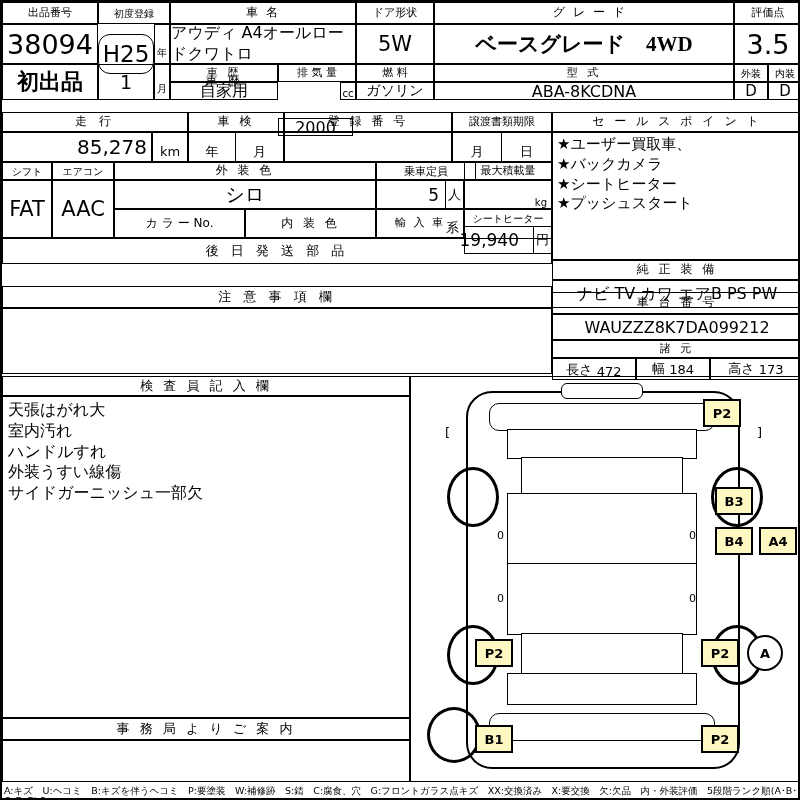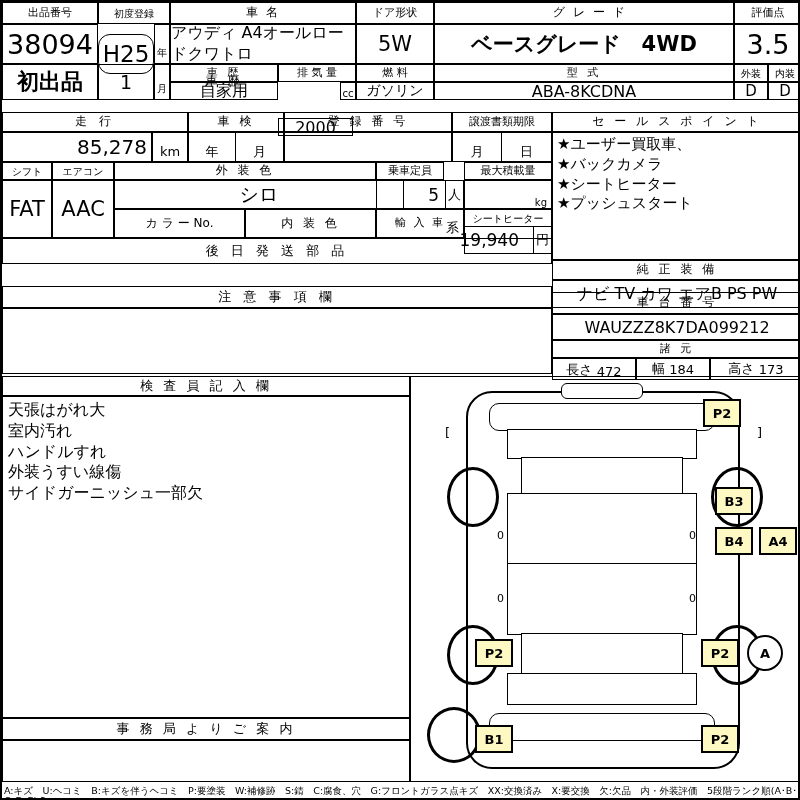--- a/index.html
+++ b/index.html
@@ -40,21 +40,21 @@
 
   <div class="bx lbl sp" style="left:168px;top:0;width:186px;height:22px;font-size:12px;">車 名</div>
   <div class="bx val" style="left:168px;top:22px;width:186px;height:40px;font-size:16px;">アウディ A4オールロードクワトロ</div>
   <div class="bx lbl" style="left:168px;top:62px;width:108px;height:36px;font-size:12px;letter-spacing:3px;">車 歴</div>
   <div class="bx val" style="left:168px;top:62px;width:108px;height:36px;font-size:0px;"></div>
 
   <div class="bx lbl" style="left:354px;top:0;width:78px;height:22px;font-size:11px;">ドア形状</div>
   <div class="bx val" style="left:354px;top:22px;width:78px;height:40px;font-size:21px;">5W</div>
 
   <div class="bx lbl sp" style="left:432px;top:0;width:300px;height:22px;font-size:12px;padding-left:12px;">グ レ ー ド</div>
-  <div class="bx val" style="left:432px;top:22px;width:300px;height:40px;font-size:21px;font-weight:bold;">ベースグレード　4WD</div>
+  <div class="bx val" style="left:432px;top:22px;width:300px;height:40px;font-size:21px;font-weight:bold;font-family:Liberation Serif, serif;">ベースグレード　4WD</div>
 
   <div class="bx lbl" style="left:732px;top:0;width:68px;height:22px;font-size:11px;">評価点</div>
   <div class="bx val" style="left:732px;top:22px;width:68px;height:40px;font-size:27px;">3.5</div>
   <div class="bx lbl" style="left:732px;top:62px;width:34px;height:18px;font-size:10px;">外装</div>
   <div class="bx lbl" style="left:766px;top:62px;width:34px;height:18px;font-size:10px;">内装</div>
   <div class="bx val" style="left:732px;top:80px;width:34px;height:18px;font-size:15px;">D</div>
   <div class="bx val" style="left:766px;top:80px;width:34px;height:18px;font-size:15px;">D</div>
 
   <div class="bx lbl" style="left:168px;top:62px;width:108px;height:18px;font-size:11px;letter-spacing:3px;">車 歴</div>
   <div class="bx val" style="left:168px;top:80px;width:108px;height:18px;font-size:16px;">自家用</div>
@@ -91,25 +91,25 @@
     <div>★シートヒーター</div>
     <div>★プッシュスタート</div>
   </div>
 
   <div class="bx lbl" style="left:0;top:160px;width:50px;height:18px;font-size:10px;">シフト</div>
   <div class="bx lbl" style="left:50px;top:160px;width:62px;height:18px;font-size:10px;">エアコン</div>
   <div class="bx val" style="left:0;top:178px;width:50px;height:58px;font-size:21px;">FAT</div>
   <div class="bx val" style="left:50px;top:178px;width:62px;height:58px;font-size:21px;">AAC</div>
 
   <div class="bx lbl" style="left:112px;top:160px;width:262px;height:18px;font-size:12px;letter-spacing:3px;">外 装 色</div>
-  <div class="bx val" style="left:112px;top:178px;width:290px;height:29px;font-size:19px;">シロ</div>
+  <div class="bx val" style="left:112px;top:178px;width:262px;height:29px;font-size:19px;">シロ</div>
   <div class="bx lbl" style="left:112px;top:207px;width:131px;height:29px;font-size:12px;">カ ラ ー No.</div>
   <div class="bx lbl" style="left:243px;top:207px;width:131px;height:29px;font-size:12px;letter-spacing:3px;">内 装 色</div>
 
-  <div class="bx lbl" style="left:374px;top:160px;width:68px;height:18px;font-size:11px;">乗車定員</div>
+  <div class="bx lbl" style="left:374px;top:160px;width:100px;height:18px;font-size:11px;font-family:Liberation Serif, serif;">乗車定員</div>
   <div class="bx val" style="left:374px;top:178px;width:70px;height:29px;font-size:17px;justify-content:flex-end;padding-right:6px;">5</div>
   <div class="bx val sm" style="left:444px;top:178px;width:18px;height:29px;border-left:none;">人</div>
   <div class="bx lbl" style="left:374px;top:207px;width:88px;height:29px;font-size:11px;letter-spacing:2px;">輸 入 車</div>
   <div class="bx val sm" style="left:374px;top:207px;width:88px;height:29px;align-items:flex-end;justify-content:flex-end;padding-right:4px;">系</div>
 
   <div class="bx lbl" style="left:462px;top:160px;width:88px;height:18px;font-size:11px;">最大積載量</div>
   <div class="bx val xs" style="left:462px;top:178px;width:88px;height:29px;align-items:flex-end;justify-content:flex-end;padding-right:4px;">kg</div>
   <div class="bx lbl" style="left:462px;top:207px;width:88px;height:18px;font-size:10px;">シートヒーター</div>
   <div class="bx val" style="left:462px;top:225px;width:70px;height:27px;font-size:17px;justify-content:flex-end;padding-right:14px;border-top:none;">19,940</div>
   <div class="bx val sm" style="left:532px;top:225px;width:18px;height:27px;border-left:none;border-top:none;">円</div>

